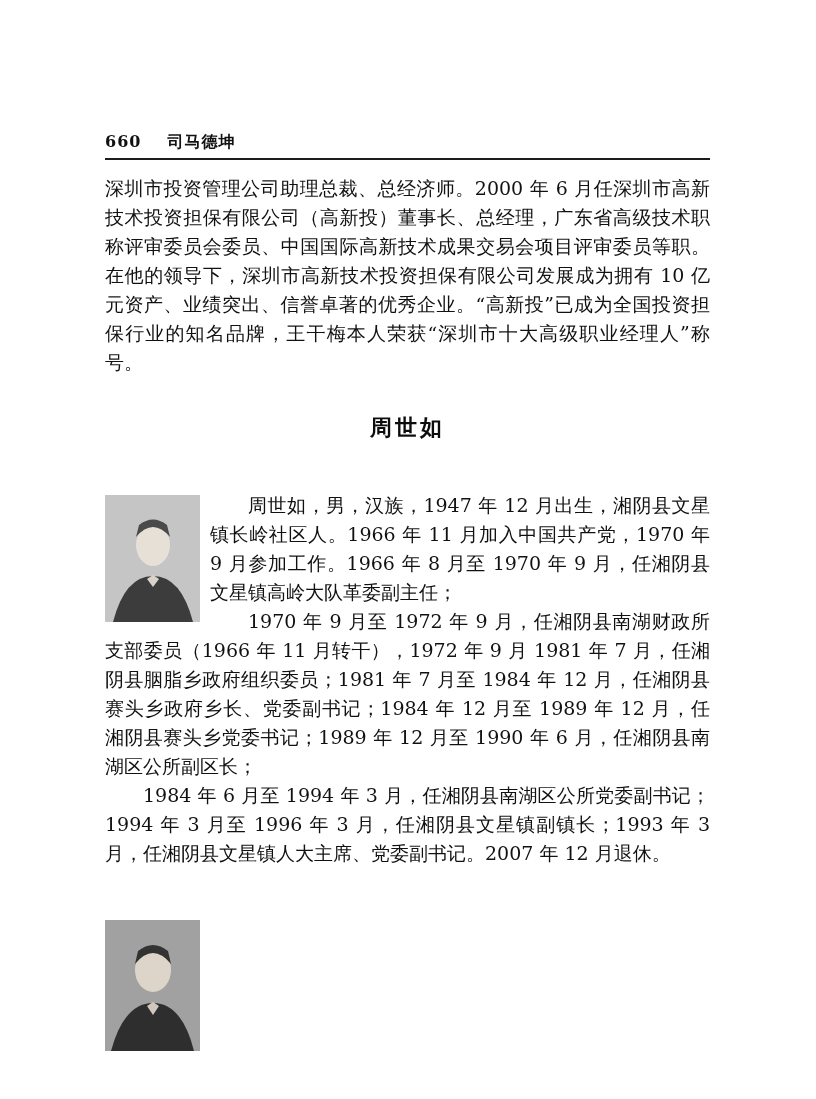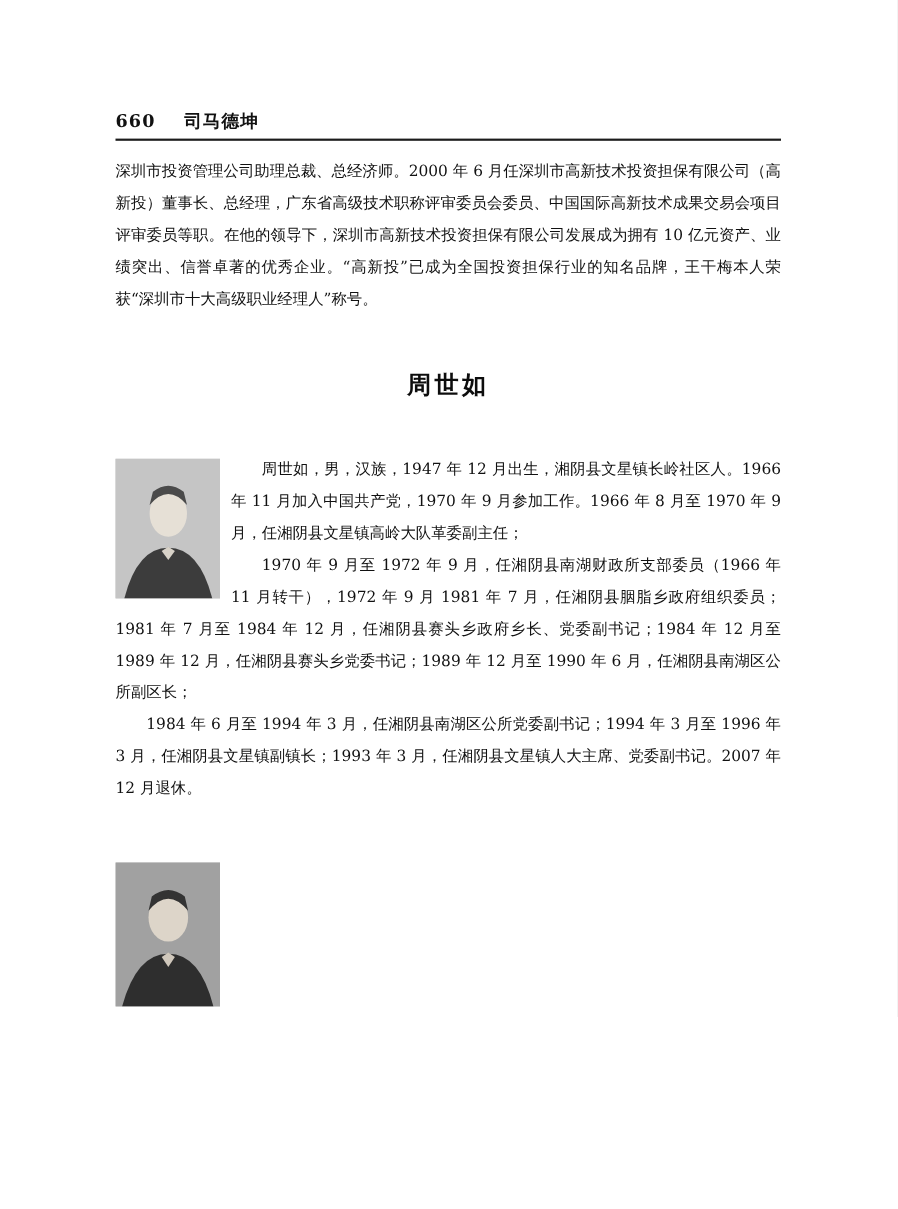--- a/index.html
+++ b/index.html
@@ -16,40 +16,41 @@
     overflow:hidden;
   }
   .page-header {
     display:flex;
     align-items:baseline;
     gap:26px;
     font-weight:bold;
     font-size:16px;
     letter-spacing:1px;
     padding-bottom:5px;
+    margin-top:32px;
   }
   .header-rule {
     border:none;
     border-top:2.5px solid #1c1c1c;
     margin:0 0 14px 0;
   }
   .body-text {
-    font-size:14px;
+    font-size:19px;
     line-height:29px;
     text-align:justify;
     margin:0;
   }
   .indent { text-indent:2em; }
   .section-heading {
     font-family:"DejaVu Sans","Liberation Sans",sans-serif;
     font-weight:bold;
     font-size:22px;
     text-align:center;
     letter-spacing:3px;
-    margin:48px 0 24px 0;
+    margin:36px 0 24px 0;
     color:#0d0d0d;
   }
   .section-body { overflow:visible;margin-top:48px; }
   .section-body::after { content:""; display:block; clear:both; }
   .portrait {
     float:left;
     width:95px;
     background:#c6c6c6;
     margin:4px 10px 6px 0;
     line-height:0;

